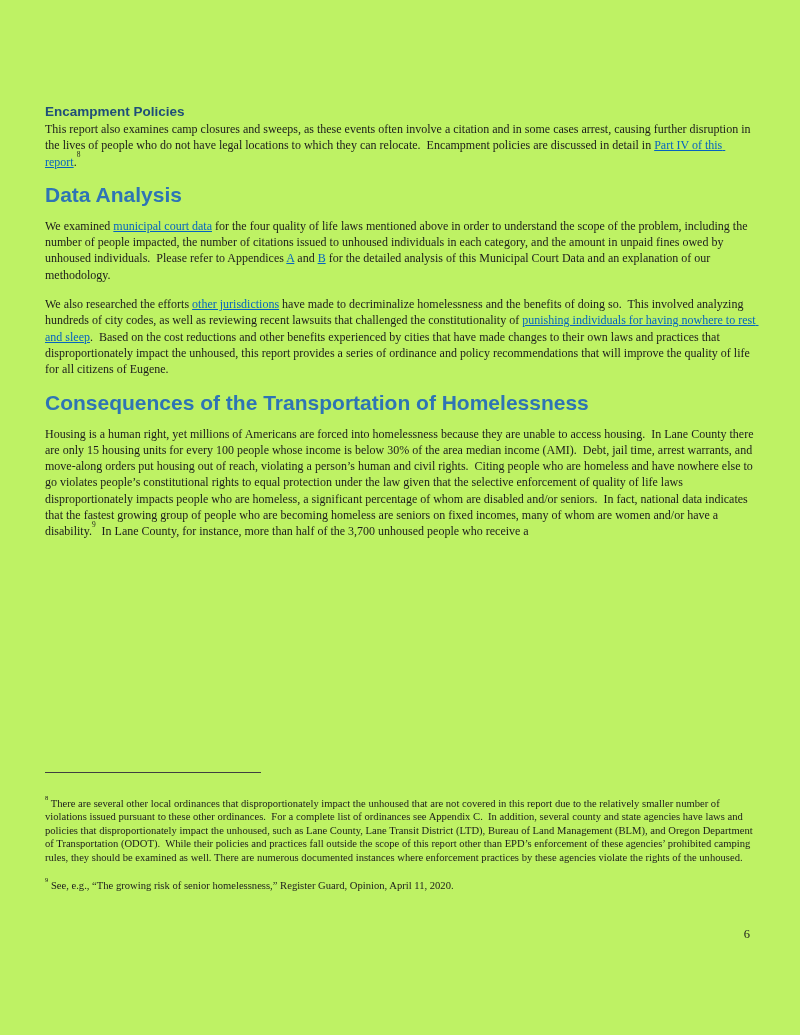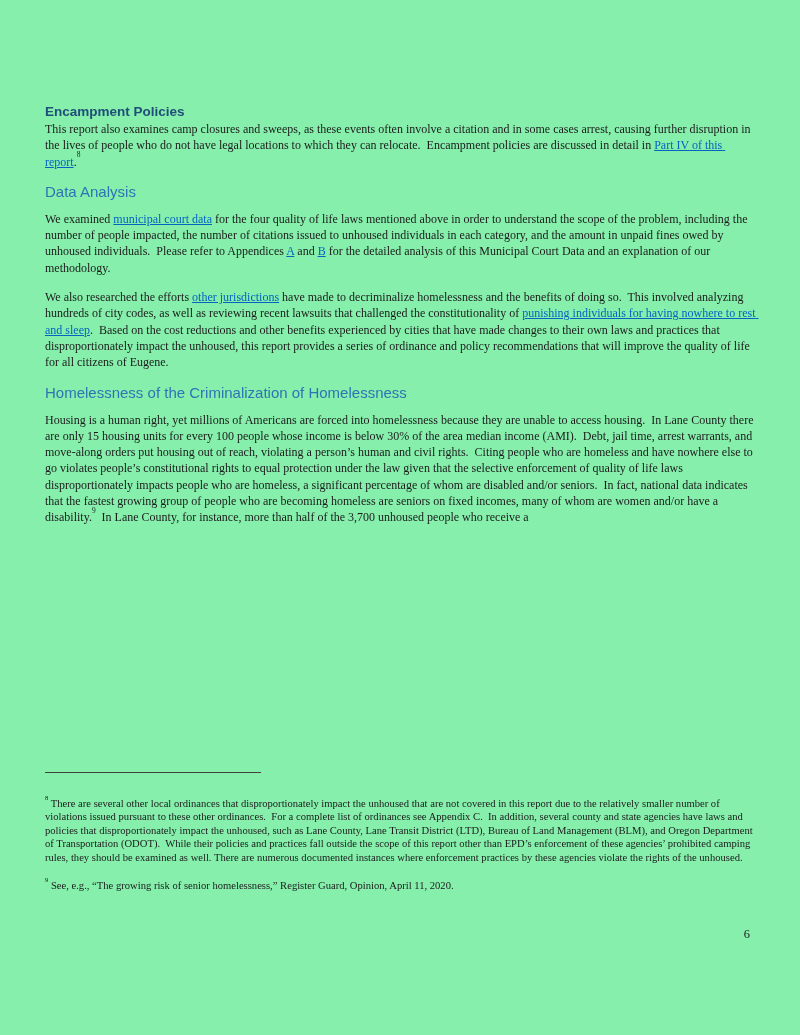--- a/index.html
+++ b/index.html
@@ -1,29 +1,29 @@
 <!DOCTYPE html>
 <html><head>
 <meta charset="utf-8">
 <style>
   * { margin:0; padding:0; box-sizing:border-box; }
   html, body { background:#e8e8e8; }
   .page {
     position:relative; width:800px; height:1035px; margin:0 auto;
-    background:#86efac; overflow:hidden;
+    background:#bef264; overflow:hidden;
     font-family:"Liberation Serif","DejaVu Serif",serif; color:#1b1b1b;
   }
   .content { position:absolute; left:45px; top:104px; width:712px; }
   .h-small {
     font-family:"Liberation Sans","DejaVu Sans",sans-serif;
     font-size:13.5px; font-weight:700; color:#1f4e79; margin:0 0 2px 0;
   }
   .h-section {
     font-family:"Liberation Sans","DejaVu Sans",sans-serif;
-    font-size:15px; font-weight:400; color:#2e74b5; margin:10px 0 11px 0;
+    font-size:21px; font-weight:700; color:#2e74b5; margin:10px 0 11px 0;
   }
   p.body {
     font-size:12px; line-height:16.3px; margin:0 0 13px 0;
     white-space:pre-wrap; text-align:left;
   }
   a.link { color:#0563c1; text-decoration:underline; cursor:pointer; }
   sup.fnref { font-size:0.62em; line-height:0; position:relative; top:-0.45em; }
   .footnotes { position:absolute; left:45px; top:772px; width:712px; }
   .fn-rule { width:216px; border-top:1px solid #404040; margin-bottom:24px; }
   p.footnote {
@@ -42,21 +42,21 @@
 
     <p class="body"><span>This report also examines camp closures and sweeps, as these events often involve a citation and in some cases arrest, causing further disruption in the lives of people who do not have legal locations to which they can relocate.  Encampment policies are discussed in detail in </span><a class="link">Part IV of this report</a><span>.</span><sup class="fnref">8</sup></p>
 
     <h2 class="h-section">Data Analysis</h2>
 
     <p class="body"><span>We examined </span><a class="link">municipal court data</a><span> for the four quality of life laws mentioned above in order to understand the scope of the problem, including the number of people impacted, the number of citations issued to unhoused individuals in each category, and the amount in unpaid fines owed by unhoused individuals.  Please refer to Appendices </span><a class="link">A</a><span> and </span><a class="link">B</a><span> for the detailed analysis of this Municipal Court Data and an explanation of our methodology.</span></p>
 
 
     <p class="body"><span>We also researched the efforts </span><a class="link">other jurisdictions</a><span> have made to decriminalize homelessness and the benefits of doing so.  This involved analyzing hundreds of city codes, as well as reviewing recent lawsuits that challenged the constitutionality of </span><a class="link">punishing individuals for having nowhere to rest and sleep</a><span>.  Based on the cost reductions and other benefits experienced by cities that have made changes to their own laws and practices that disproportionately impact the unhoused, this report provides a series of ordinance and policy recommendations that will improve the quality of life for all citizens of Eugene.</span></p>
 
-    <h2 class="h-section">Homelessness of the Criminalization of Homelessness</h2>
+    <h2 class="h-section">Consequences of the Transportation of Homelessness</h2>
 
     <p class="body"><span>Housing is a human right, yet millions of Americans are forced into homelessness because they are unable to access housing.  In Lane County there are only 15 housing units for every 100 people whose income is below 30% of the area median income (AMI).  Debt, jail time, arrest warrants, and move-along orders put housing out of reach, violating a person’s human and civil rights.  Citing people who are homeless and have nowhere else to go violates people’s constitutional rights to equal protection under the law given that the selective enforcement of quality of life laws disproportionately impacts people who are homeless, a significant percentage of whom are disabled and/or seniors.  In fact, national data indicates that the fastest growing group of people who are becoming homeless are seniors on fixed incomes, many of whom are women and/or have a disability.</span><sup class="fnref">9</sup><span>  In Lane County, for instance, more than half of the 3,700 unhoused people who receive a</span></p>
 
   </div>
 
   <div class="footnotes">
     <div class="fn-rule"></div>
 
     <p class="footnote"><sup class="fnref">8</sup><span> There are several other local ordinances that disproportionately impact the unhoused that are not covered in this report due to the relatively smaller number of violations issued pursuant to these other ordinances.  For a complete list of ordinances see Appendix C.  In addition, several county and state agencies have laws and policies that disproportionately impact the unhoused, such as Lane County, Lane Transit District (LTD), Bureau of Land Management (BLM), and Oregon Department of Transportation (ODOT).  While their policies and practices fall outside the scope of this report other than EPD’s enforcement of these agencies’ prohibited camping rules, they should be examined as well. There are numerous documented instances where enforcement practices by these agencies violate the rights of the unhoused.</span></p>
 

